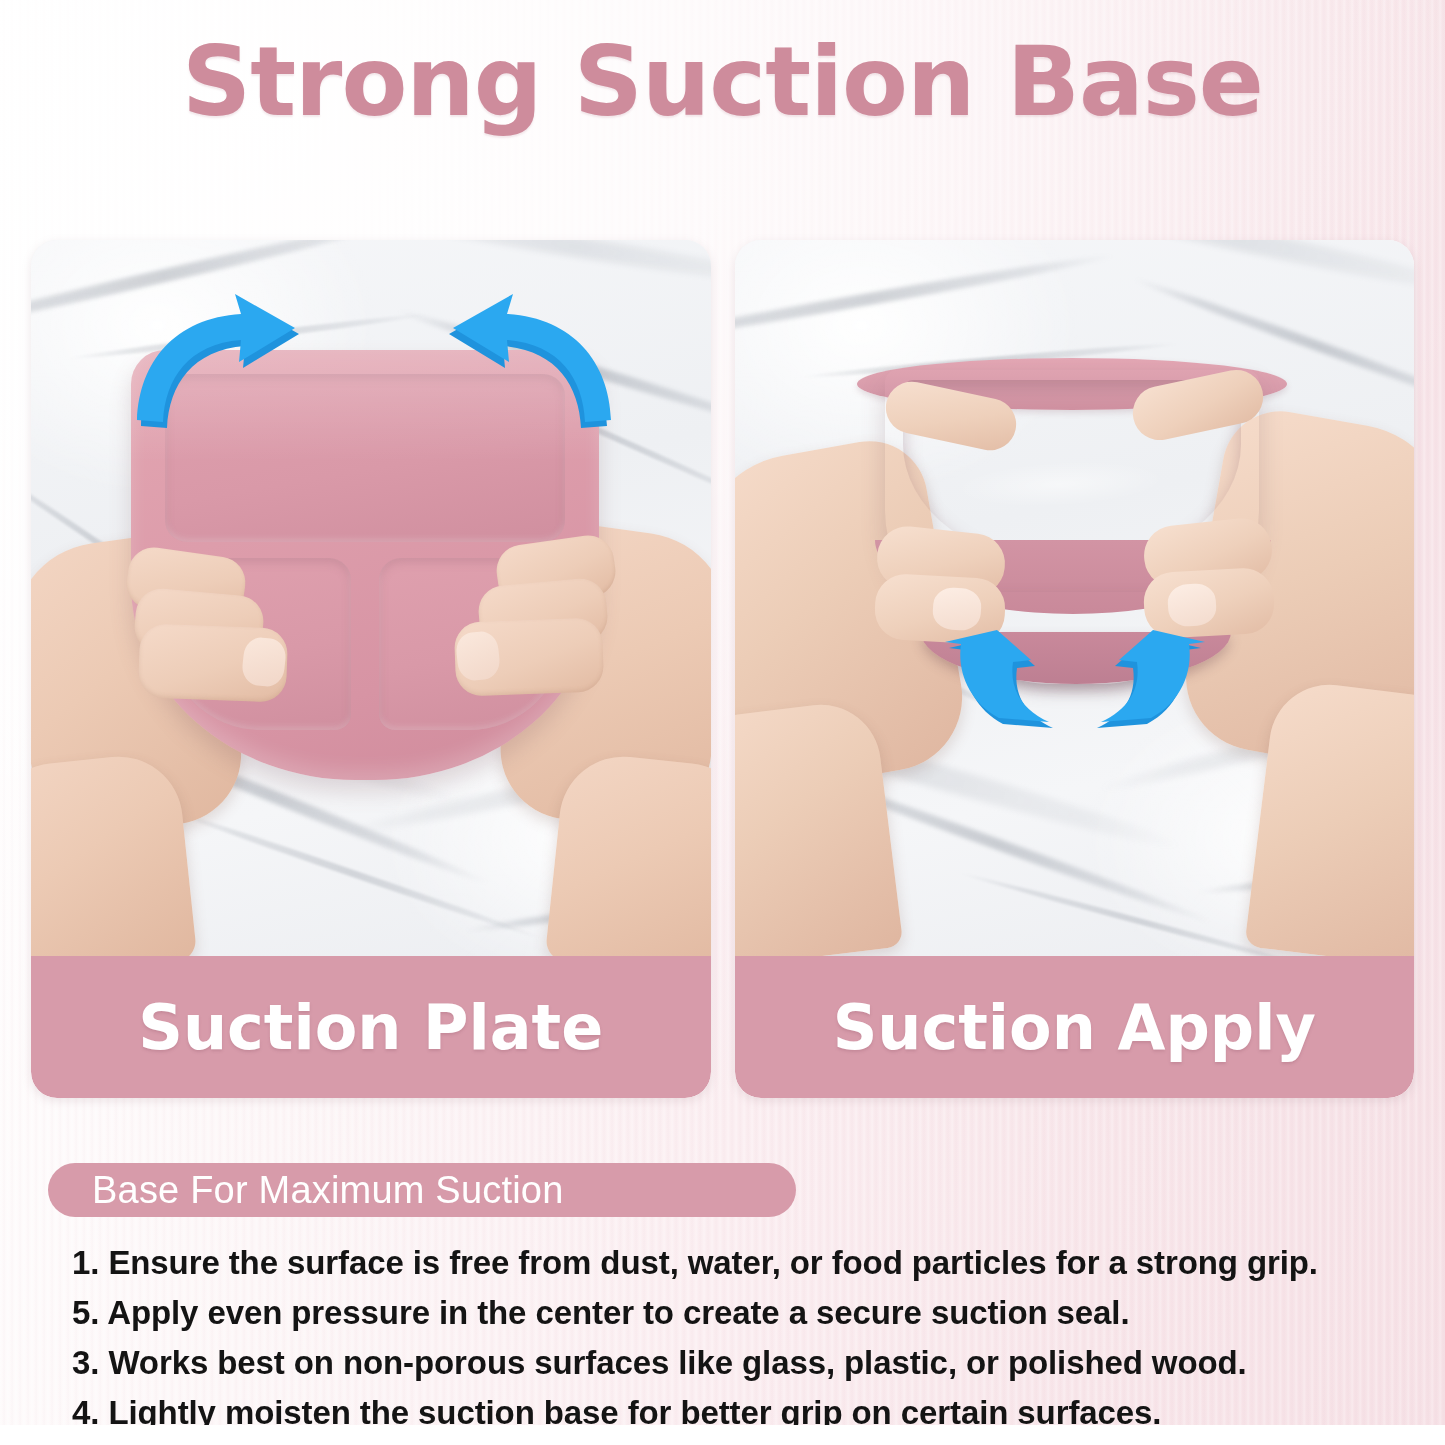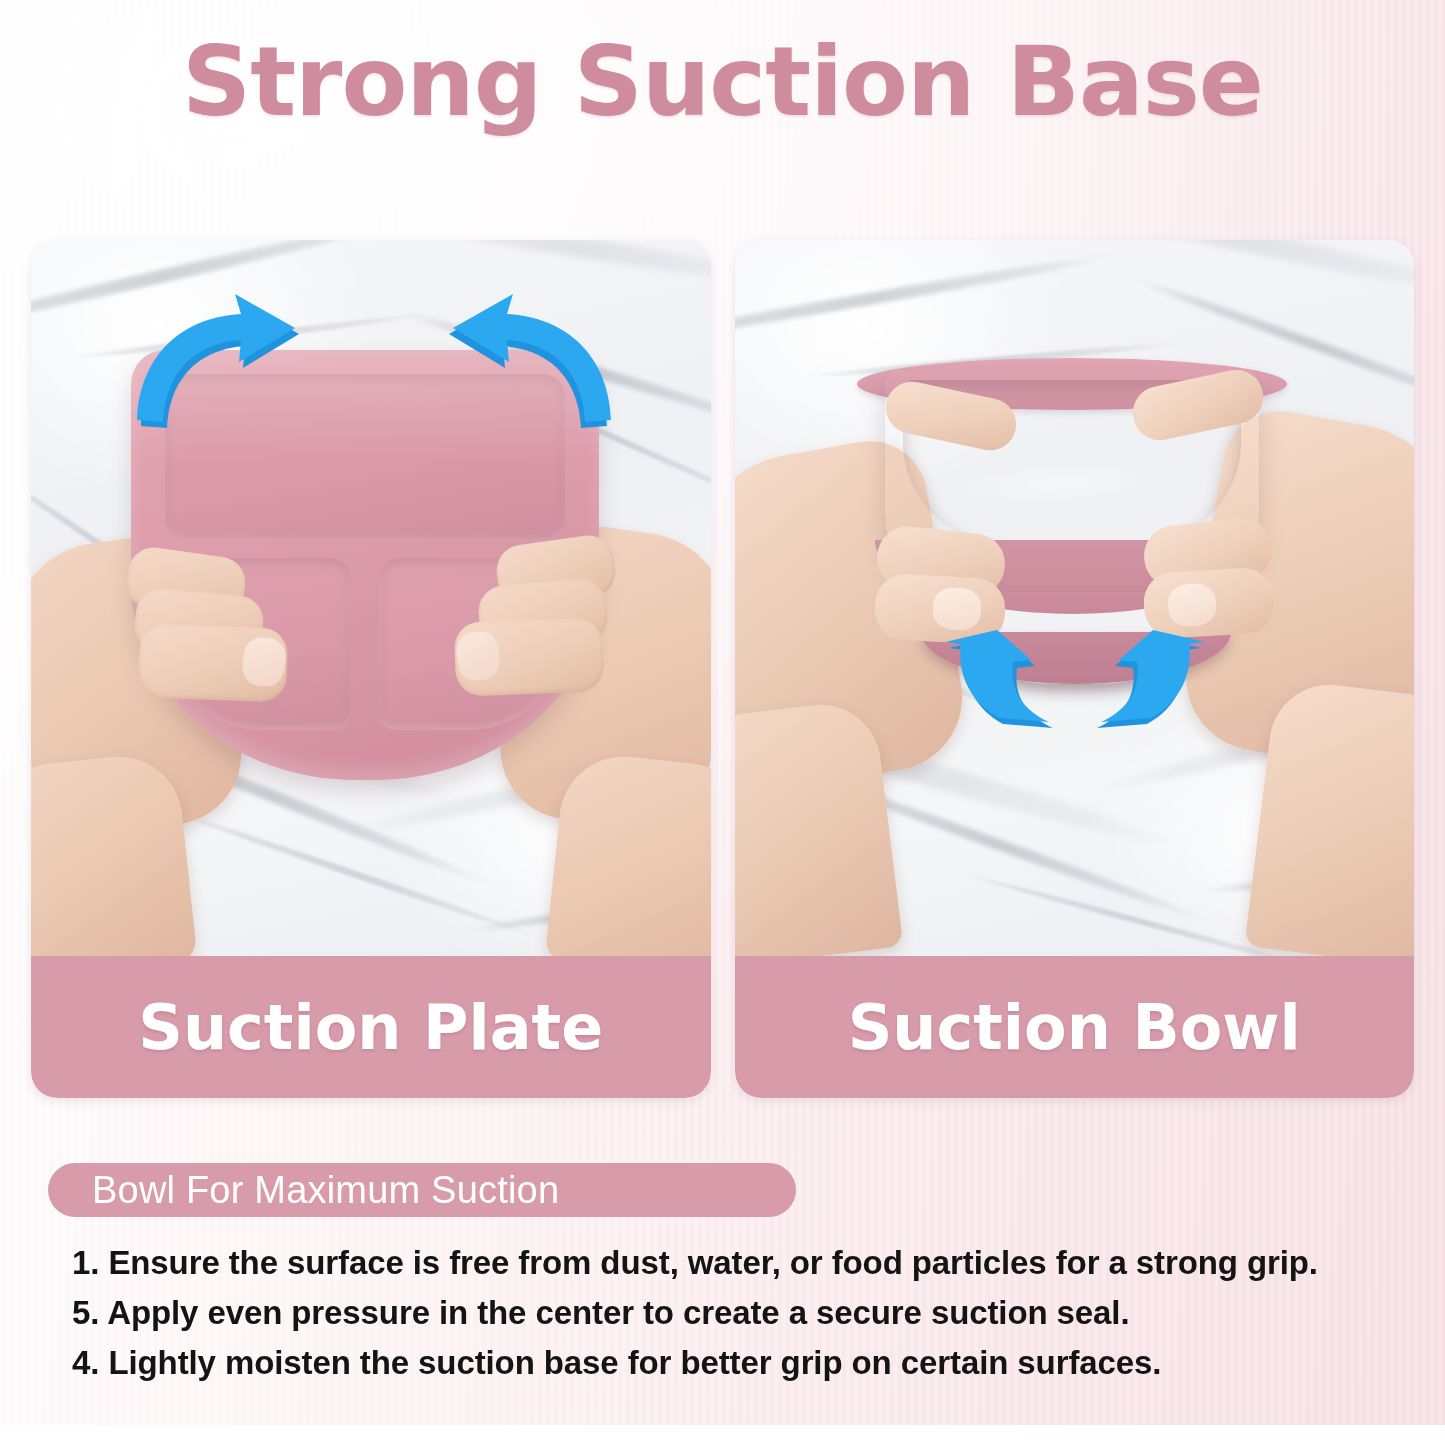--- a/index.html
+++ b/index.html
@@ -501,28 +501,29 @@
           <svg class="arrow-svg" style="left:340px;top:378px;" width="130" height="110" viewBox="0 0 130 110">
             <g transform="translate(130,0) scale(-1,1)">
               <path d="M52 12 L 86 42 L 68 44 C 64 72, 78 92, 104 104 L 54 100 C 24 84, 12 54, 16 26 L 0 24 Z" transform="translate(4,6)" fill="#1f93dd"></path>
               <path d="M52 12 L 86 42 L 68 44 C 64 72, 78 92, 104 104 L 54 100 C 24 84, 12 54, 16 26 L 0 24 Z" fill="#2ba8f0"></path>
             </g>
           </svg>
         </div>
       </div>
 
       <div class="caption">
-        <span>Suction Bowl</span>
+        <span>Suction Apply</span>
       </div>
     </div>
   </div>
 
   <div class="tips-pill layer">
-    <span>Bowl For Maximum Suction</span>
+    <span>Base For Maximum Suction</span>
   </div>
 
   <div class="tips-list layer">
     <div>1. Ensure the surface is free from dust, water, or food particles for a strong grip.</div>
     <div>5. Apply even pressure in the center to create a secure suction seal.</div>
+    <div>3. Works best on non-porous surfaces like glass, plastic, or polished wood.</div>
     <div>4. Lightly moisten the suction base for better grip on certain surfaces.</div>
   </div>
 
 </div>
 
 </body></html>

